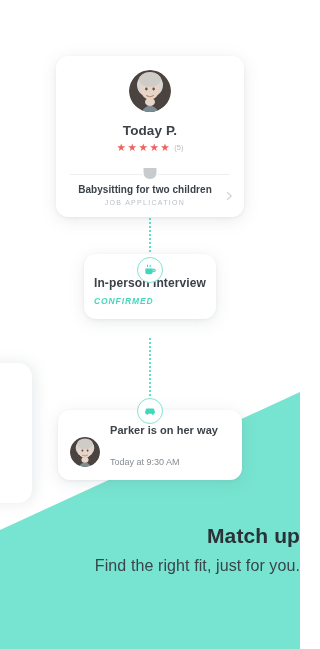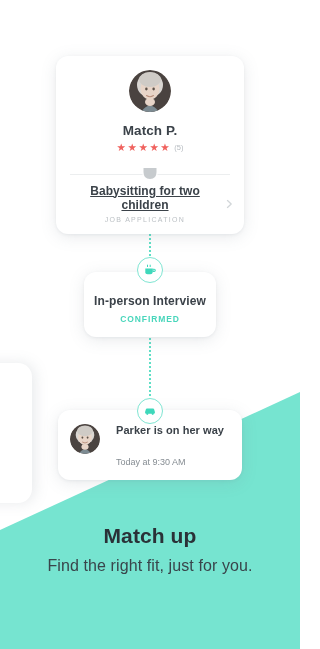--- a/index.html
+++ b/index.html
@@ -109,66 +109,66 @@
     background:#ffffff;
   }
   .c1-notch svg { display:block; }
 
   .c1-bottom {
     padding:9px 24px 11px 14px;
     text-align:center;
     position:relative;
   }
   .c1-job {
-    font-size:12px;
+    font-size:10px;
     font-weight:700;
     color:#3b4249;
     letter-spacing:.05px;
-    text-decoration:underline;
   }
   .c1-sub {
     margin-top:4px;
     font-size:7px;
     font-weight:400;
     letter-spacing:1.3px;
     color:#bcc1c5;
   }
   .chevron {
     position:absolute;
     right:10px; top:50%;
     transform:translateY(-50%);
     width:9px; height:9px;
   }
   .chevron svg { display:block; }
 
   
   #card2 {
-    left:84px; top:272px; width:132px;
+    left:84px; top:254px; width:132px;
     padding:22px 10px 13px;
-    text-align:center;
+    text-align:left;
   }
   .c2-title {
     font-size:12px;
     font-weight:600;
     color:#3b4249;
     letter-spacing:.1px;
   }
   .c2-status {
     margin-top:6px;
     font-size:8.5px;
     font-weight:700;
     letter-spacing:.9px;
     color:#48d6bb;
+    font-style:italic;
   }
 
   
   #card3 {
     left:58px; top:410px; width:184px;
     padding:14px 12px 13px;
-    display:flex; align-items:flex-start; gap:16px;
+    display:flex; align-items:flex-end; gap:10px;
   }
   .c3-text { min-width:0; }
   .c3-title {
     font-size:11px;
     font-weight:700;
     color:#3b4249;
     letter-spacing:.05px;
     white-space:nowrap;
   }
   .c3-time {
@@ -189,21 +189,21 @@
     z-index:9;
   }
   #badge2 { left:137px; top:257px; }
   #badge3 { left:137px; top:398px; }
   .badge svg { display:block; }
 
   
   .caption {
     position:absolute;
     left:0; right:0; top:524px;
-    text-align:center;
+    text-align:right;
     z-index:6;
   }
   .caption-title {
     font-size:21px;
     font-weight:700;
     color:#2a3137;
     letter-spacing:.1px;
   }
   .caption-sub {
     margin-top:9px;
@@ -244,21 +244,21 @@
             <ellipse cx="21" cy="18.5" rx="9.5" ry="11" fill="#e8d5c8"></ellipse>
             <ellipse cx="21" cy="9.5" rx="11" ry="7.5" fill="#cfcbc6"></ellipse>
             <ellipse cx="17.4" cy="19" rx="1.25" ry="1.45" fill="#5c5148"></ellipse>
             <ellipse cx="24.6" cy="19" rx="1.25" ry="1.45" fill="#5c5148"></ellipse>
             <path d="M17.5 25.5 Q21 28 24.5 25.5" stroke="#b98f7c" stroke-width="1.1" fill="none" stroke-linecap="round"></path>
             <path d="M12 42 Q21 29 30 42 Z" fill="#7d8b92"></path>
             <ellipse cx="21" cy="32" rx="5" ry="4" fill="#e8d5c8"></ellipse>
           </g>
         </svg>
       </div>
-      <div class="c1-name">Match P.</div>
+      <div class="c1-name">Today P.</div>
       <div class="stars-row">
         <span class="star">★</span>
         <span class="star">★</span>
         <span class="star">★</span>
         <span class="star">★</span>
         <span class="star">★</span>
         <span class="star-count">(5)</span>
       </div>
     </div>
 

